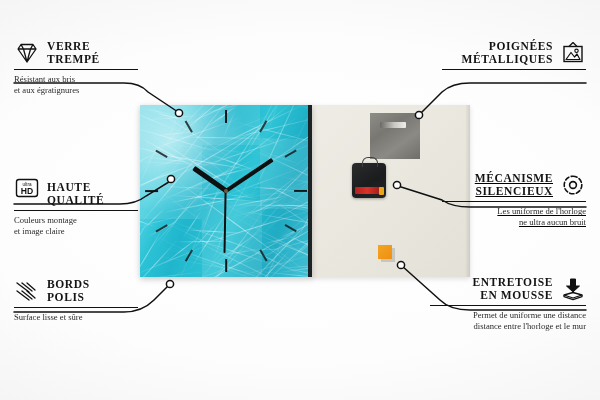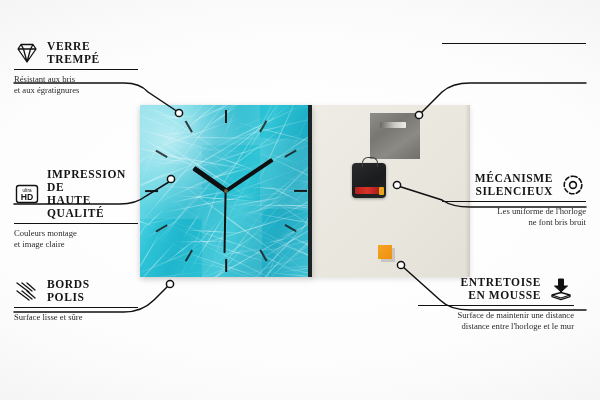--- a/index.html
+++ b/index.html
@@ -368,21 +368,21 @@
   <div class="callout left" style="left:14px;top:168px;width:124px;">
     <div class="head">
       <span class="ico">
         <svg width="26" height="22" viewBox="0 0 26 22">
           <rect x="2.5" y="2.5" width="21" height="17" rx="2.5" fill="none" stroke="#111" stroke-width="1.4"></rect>
           <text x="13" y="9.4" font-family="Liberation Sans, sans-serif" font-size="4.6" text-anchor="middle" fill="#111">ultra</text>
           <text x="13" y="17" font-family="Liberation Sans, sans-serif" font-size="8.6" font-weight="bold" text-anchor="middle" fill="#111">HD</text>
         </svg>
       </span>
       <span class="title">
-        <span>IMPRESSION DE</span><br>
+        <br>
         <span>HAUTE QUALITÉ</span>
       </span>
     </div>
     <div class="rule"></div>
     <div class="desc">
       <span>Couleurs montage</span><br>
       <span>et image claire</span>
     </div>
   </div>
 
@@ -405,59 +405,73 @@
         <span>POLIS</span>
       </span>
     </div>
     <div class="rule"></div>
     <div class="desc">
       <span>Surface lisse et sûre</span>
     </div>
   </div>
 
   <div class="callout right" style="left:442px;top:40px;width:144px;">
-    <div class="rule"></div>
-  </div>
-
-  <div class="callout right" style="left:442px;top:172px;width:144px;">
+    <div class="head">
+      <span class="title">
+        <span>POIGNÉES</span><br>
+        <span>MÉTALLIQUES</span>
+      </span>
+      <span class="ico">
+        <svg width="26" height="24" viewBox="0 0 26 24">
+          <path d="M13,1.5 L9,5.5 M13,1.5 L17,5.5" fill="none" stroke="#111" stroke-width="1.3"></path>
+          <rect x="4" y="5.5" width="18" height="15" fill="none" stroke="#111" stroke-width="1.4"></rect>
+          <path d="M6,18.5 L11,11.5 L14.5,16 L17,13 L20,18.5 Z" fill="none" stroke="#111" stroke-width="1.2" stroke-linejoin="round"></path>
+          <circle cx="16.5" cy="9.8" r="1.7" fill="none" stroke="#111" stroke-width="1.1"></circle>
+        </svg>
+      </span>
+    </div>
+    <div class="rule"></div>
+  </div>
+
+  <div class="callout right" style="left:442px;top:172px;width:144px;text-decoration:underline;">
     <div class="head">
       <span class="title">
         <span>MÉCANISME</span><br>
         <span>SILENCIEUX</span>
       </span>
       <span class="ico">
         <svg width="26" height="24" viewBox="0 0 26 24">
           <g fill="none" stroke="#111" stroke-width="1.6" stroke-linecap="round" stroke-linejoin="round">
             <path d="M13,3.2 a8.8,8.8 0 1,1 -0.01,0 Z" stroke-dasharray="4.2 2.4"></path>
             <circle cx="13" cy="12" r="3.4"></circle>
           </g>
         </svg>
       </span>
     </div>
     <div class="rule"></div>
     <div class="desc">
       <span>Les uniforme de l'horloge</span><br>
-      <span>ne font bris bruit</span>
-    </div>
-  </div>
-
-  <div class="callout right" style="left:418px;top:276px;width:156px;">
+      <span>ne ultra aucun bruit</span>
+    </div>
+  </div>
+
+  <div class="callout right" style="left:430px;top:276px;width:156px;">
     <div class="head">
       <span class="title">
         <span>ENTRETOISE</span><br>
         <span>EN MOUSSE</span>
       </span>
       <span class="ico">
         <svg width="26" height="24" viewBox="0 0 26 24">
           <path d="M10.5,2 L15.5,2 L15.5,9 L19.5,9 L13,15 L6.5,9 L10.5,9 Z" fill="#111" stroke="#111" stroke-width="1" stroke-linejoin="round"></path>
           <path d="M13,15.5 L22,18 L13,21 L4,18 Z" fill="none" stroke="#111" stroke-width="1.3" stroke-linejoin="round"></path>
           <path d="M4,18 L4,19.6 L13,22.6 L22,19.6 L22,18" fill="none" stroke="#111" stroke-width="1.3" stroke-linejoin="round"></path>
         </svg>
       </span>
     </div>
     <div class="rule"></div>
     <div class="desc">
-      <span>Surface de maintenir une distance</span><br>
+      <span>Permet de uniforme une distance</span><br>
       <span>distance entre l'horloge et le mur</span>
     </div>
   </div>
 
 </div>
 
 </body></html>

